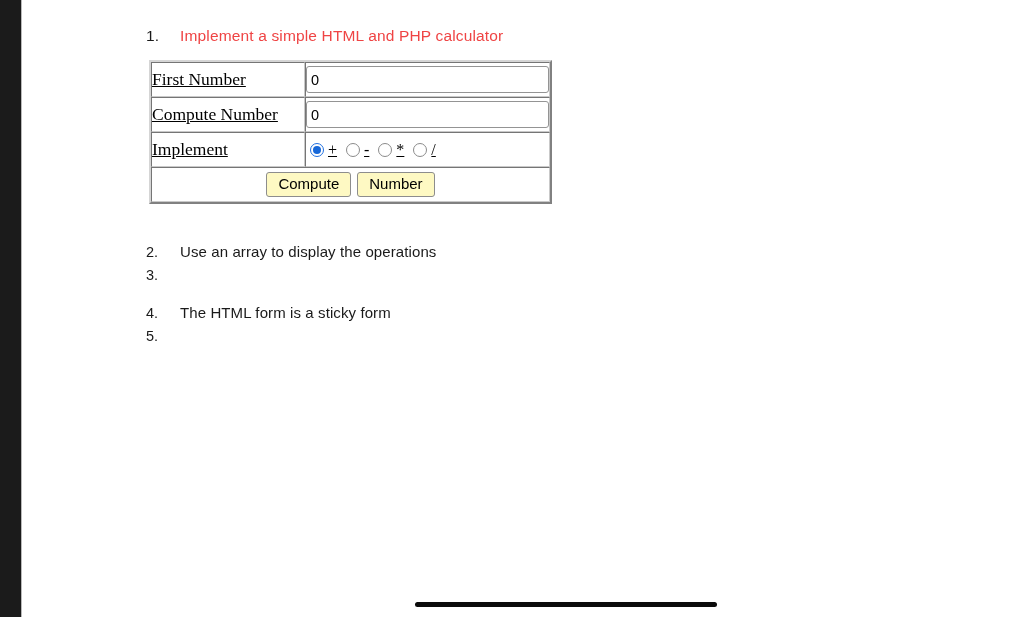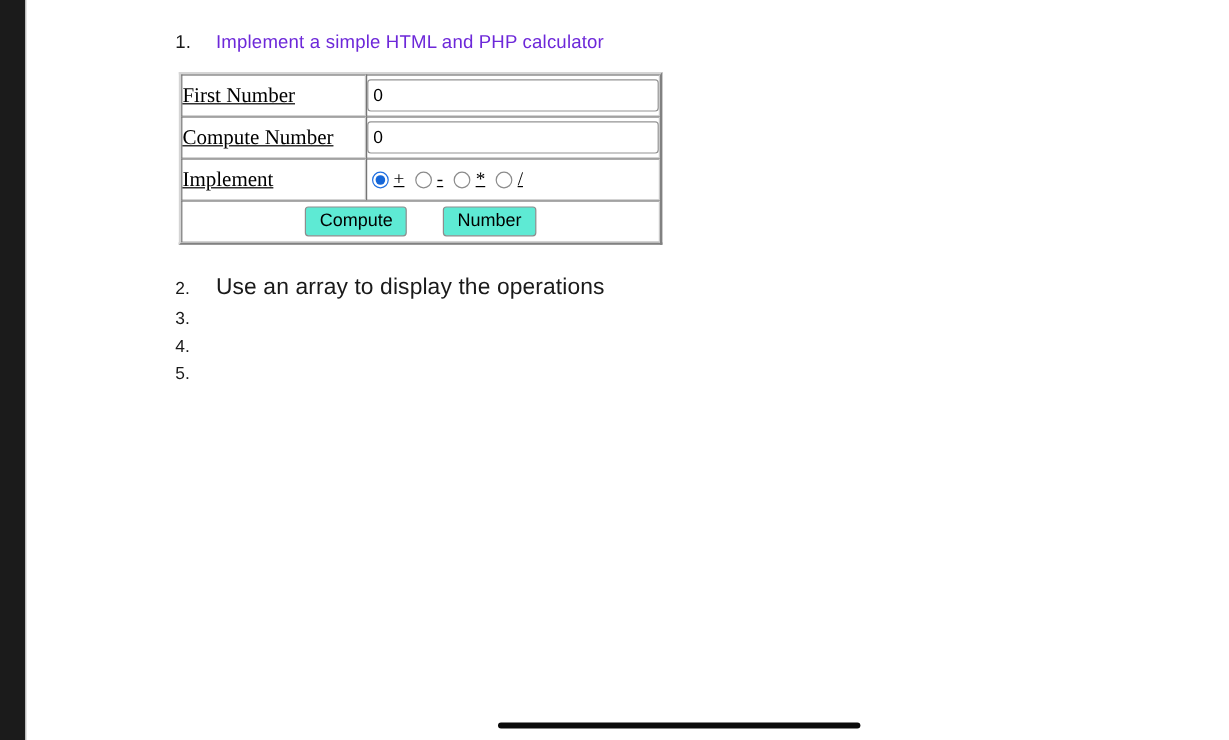--- a/index.html
+++ b/index.html
@@ -52,21 +52,21 @@
   }
   .heading-num {
     width: 34px;
     flex: none;
     font-size: 15.5px;
     color: #1a1a1a;
     letter-spacing: 0.1px;
   }
   .heading-text {
     font-size: 15.5px;
-    color: #6d28d9;
+    color: #ef4444;
     letter-spacing: 0.15px;
     white-space: nowrap;
   }
 
   
   .calc-table-wrap {
     margin-top: 15px;
     margin-left: 3px;
   }
   table.calc {
@@ -156,25 +156,25 @@
   
   td.buttons-cell {
     height: 33px;
     text-align: center;
     padding: 3px 0;
   }
   .btn {
     font-family: "Liberation Sans", sans-serif;
     font-size: 15px;
     color: #000000;
-    background: #5eead4;
+    background: #fef9c3;
     border: 1px solid #8d8d8d;
     border-radius: 3px;
     padding: 3px 11px 4px 11px;
-    margin: 0 15px;
+    margin: 0 3px;
     cursor: pointer;
     line-height: 1.1;
   }
 
   
   .req-list {
     margin-top: 25px;
     margin-left: 0;
   }
   .req-row {
@@ -182,24 +182,25 @@
     align-items: baseline;
     margin-bottom: 7px;
   }
   .req-num {
     width: 34px;
     flex: none;
     font-size: 14.5px;
     color: #1a1a1a;
   }
   .req-text {
-    font-size: 19px;
+    font-size: 15px;
     color: #1a1a1a;
     letter-spacing: 0.1px;
     white-space: nowrap;
+    margin-top: 14px;
   }
 
   
   .home-indicator {
     position: absolute;
     left: 415px;
     top: 602px;
     width: 302px;
     height: 5px;
     background: #0b0b0b;
@@ -277,20 +278,21 @@
     <div class="req-list">
       <div class="req-row">
         <span class="req-num">2.</span>
         <span class="req-text">Use an array to display the operations</span>
       </div>
       <div class="req-row">
         <span class="req-num">3.</span>
       </div>
       <div class="req-row">
         <span class="req-num">4.</span>
+        <span class="req-text">The HTML form is a sticky form</span>
       </div>
       <div class="req-row">
         <span class="req-num">5.</span>
       </div>
     </div>
 
   </div>
 
   <div class="home-indicator"></div>
 

